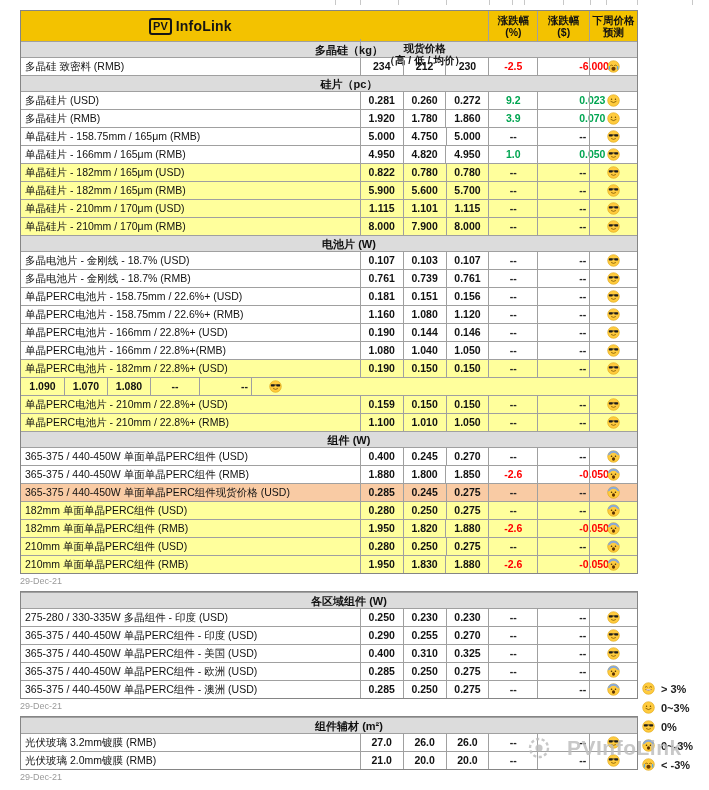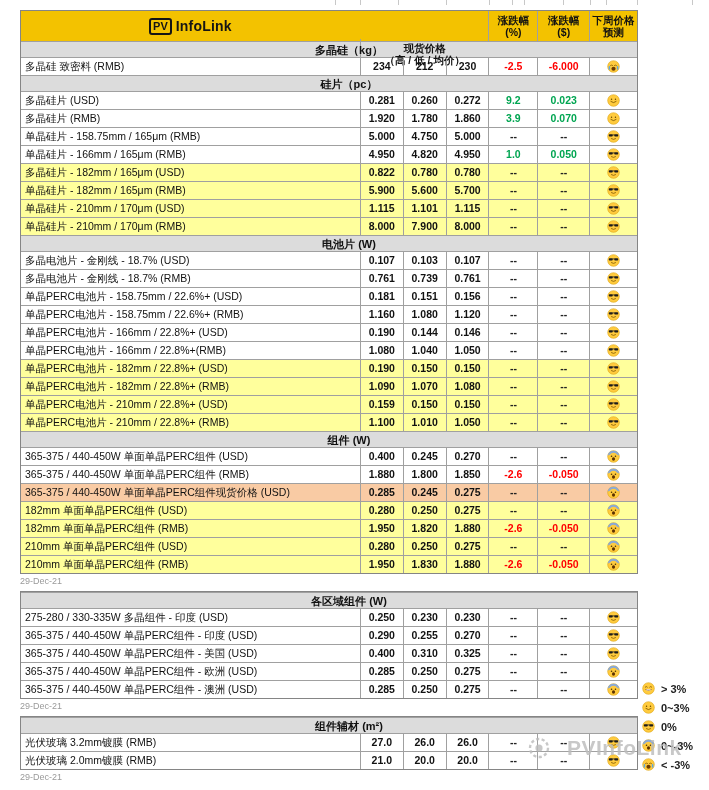--- a/index.html
+++ b/index.html
@@ -14,21 +14,21 @@
   .tbl + .date-label{margin:1px 0 3px 0;}
   .date-label{font-size:9px;color:#9a9a9a;height:13px;line-height:13px;}
   .row{display:flex;height:18px;box-sizing:border-box;border-top:1px solid var(--bd);}
   .row:first-child{border-top:none;}
   .cell{box-sizing:border-box;border-left:1px solid var(--bd);height:100%;}
   .cell:first-child{border-left:none;}
   .c-name{width:340px;font-size:10.5px;line-height:17px;padding-left:4px;
           white-space:nowrap;overflow:hidden;}
   .c-num{width:43px;font-size:10.5px;font-weight:bold;text-align:center;line-height:17px;}
   .c-pct{width:49px;font-size:10.5px;font-weight:bold;text-align:center;line-height:17px;color:#222;}
-  .c-amt{width:52px;font-size:10.5px;font-weight:bold;text-align:center;line-height:17px;color:#222;}
+  .c-amt{width:52px;font-size:10.5px;font-weight:bold;text-align:left;line-height:17px;color:#222;padding-left:41px;}
   .c-emo{width:48px;display:flex;align-items:center;justify-content:center;}
   .up{color:var(--green)!important;} .down{color:var(--red)!important;}
   .hl-yellow{background:var(--yellow);} .hl-orange{background:var(--orange);}
   .sec-row{height:16px;background:var(--secbg);text-align:center;font-weight:bold;
            font-size:11px;line-height:16px;border-top:1px solid var(--bd);box-sizing:border-box;padding-left:40px;}
   
   .hdr{display:flex;height:30px;background:var(--gold);box-sizing:border-box;}
   .hdr .cell{display:flex;flex-direction:column;align-items:center;justify-content:center;
              font-weight:bold;font-size:10.5px;line-height:12px;text-align:center;}
   .h-logo{width:340px;flex-direction:row!important;gap:4px;}
@@ -170,21 +170,21 @@
           <svg viewBox="0 0 20 20" width="13" height="13" class="emoji-svg">
             <circle cx="10" cy="10" r="9" fill="#ffcb3e" stroke="#d99e0b" stroke-width="0.8"></circle>
             <rect x="2.8" y="6.4" width="6" height="3.6" rx="1.2" fill="#1c1c1c"></rect>
             <rect x="11.2" y="6.4" width="6" height="3.6" rx="1.2" fill="#1c1c1c"></rect>
             <rect x="8" y="7" width="4" height="1.2" fill="#1c1c1c"></rect>
             <path d="M6.8 13.4 q3.2 2.4 6.4 0" stroke="#7a5500" stroke-width="1.2" fill="none" stroke-linecap="round"></path>
           </svg>
         </div>
       </div>
       <div class="row hl-yellow">
-        <div class="cell c-name">多晶硅片 - 182mm / 165μm (USD)</div>
+        <div class="cell c-name">单晶硅片 - 182mm / 165μm (USD)</div>
         <div class="cell c-num">0.822</div>
         <div class="cell c-num">0.780</div>
         <div class="cell c-num">0.780</div>
         <div class="cell c-pct">--</div>
         <div class="cell c-amt">--</div>
         <div class="cell c-emo">
           <svg viewBox="0 0 20 20" width="13" height="13" class="emoji-svg">
             <circle cx="10" cy="10" r="9" fill="#ffcb3e" stroke="#d99e0b" stroke-width="0.8"></circle>
             <rect x="2.8" y="6.4" width="6" height="3.6" rx="1.2" fill="#1c1c1c"></rect>
             <rect x="11.2" y="6.4" width="6" height="3.6" rx="1.2" fill="#1c1c1c"></rect>
@@ -358,21 +358,20 @@
           <svg viewBox="0 0 20 20" width="13" height="13" class="emoji-svg">
             <circle cx="10" cy="10" r="9" fill="#ffcb3e" stroke="#d99e0b" stroke-width="0.8"></circle>
             <rect x="2.8" y="6.4" width="6" height="3.6" rx="1.2" fill="#1c1c1c"></rect>
             <rect x="11.2" y="6.4" width="6" height="3.6" rx="1.2" fill="#1c1c1c"></rect>
             <rect x="8" y="7" width="4" height="1.2" fill="#1c1c1c"></rect>
             <path d="M6.8 13.4 q3.2 2.4 6.4 0" stroke="#7a5500" stroke-width="1.2" fill="none" stroke-linecap="round"></path>
           </svg>
         </div>
       </div>
       <div class="row hl-yellow">
-        <div class="cell c-name">单晶PERC电池片 - 182mm / 22.8%+ (RMB)</div>
         <div class="cell c-num">1.090</div>
         <div class="cell c-num">1.070</div>
         <div class="cell c-num">1.080</div>
         <div class="cell c-pct">--</div>
         <div class="cell c-amt">--</div>
         <div class="cell c-emo">
           <svg viewBox="0 0 20 20" width="13" height="13" class="emoji-svg">
             <circle cx="10" cy="10" r="9" fill="#ffcb3e" stroke="#d99e0b" stroke-width="0.8"></circle>
             <rect x="2.8" y="6.4" width="6" height="3.6" rx="1.2" fill="#1c1c1c"></rect>
             <rect x="11.2" y="6.4" width="6" height="3.6" rx="1.2" fill="#1c1c1c"></rect>

